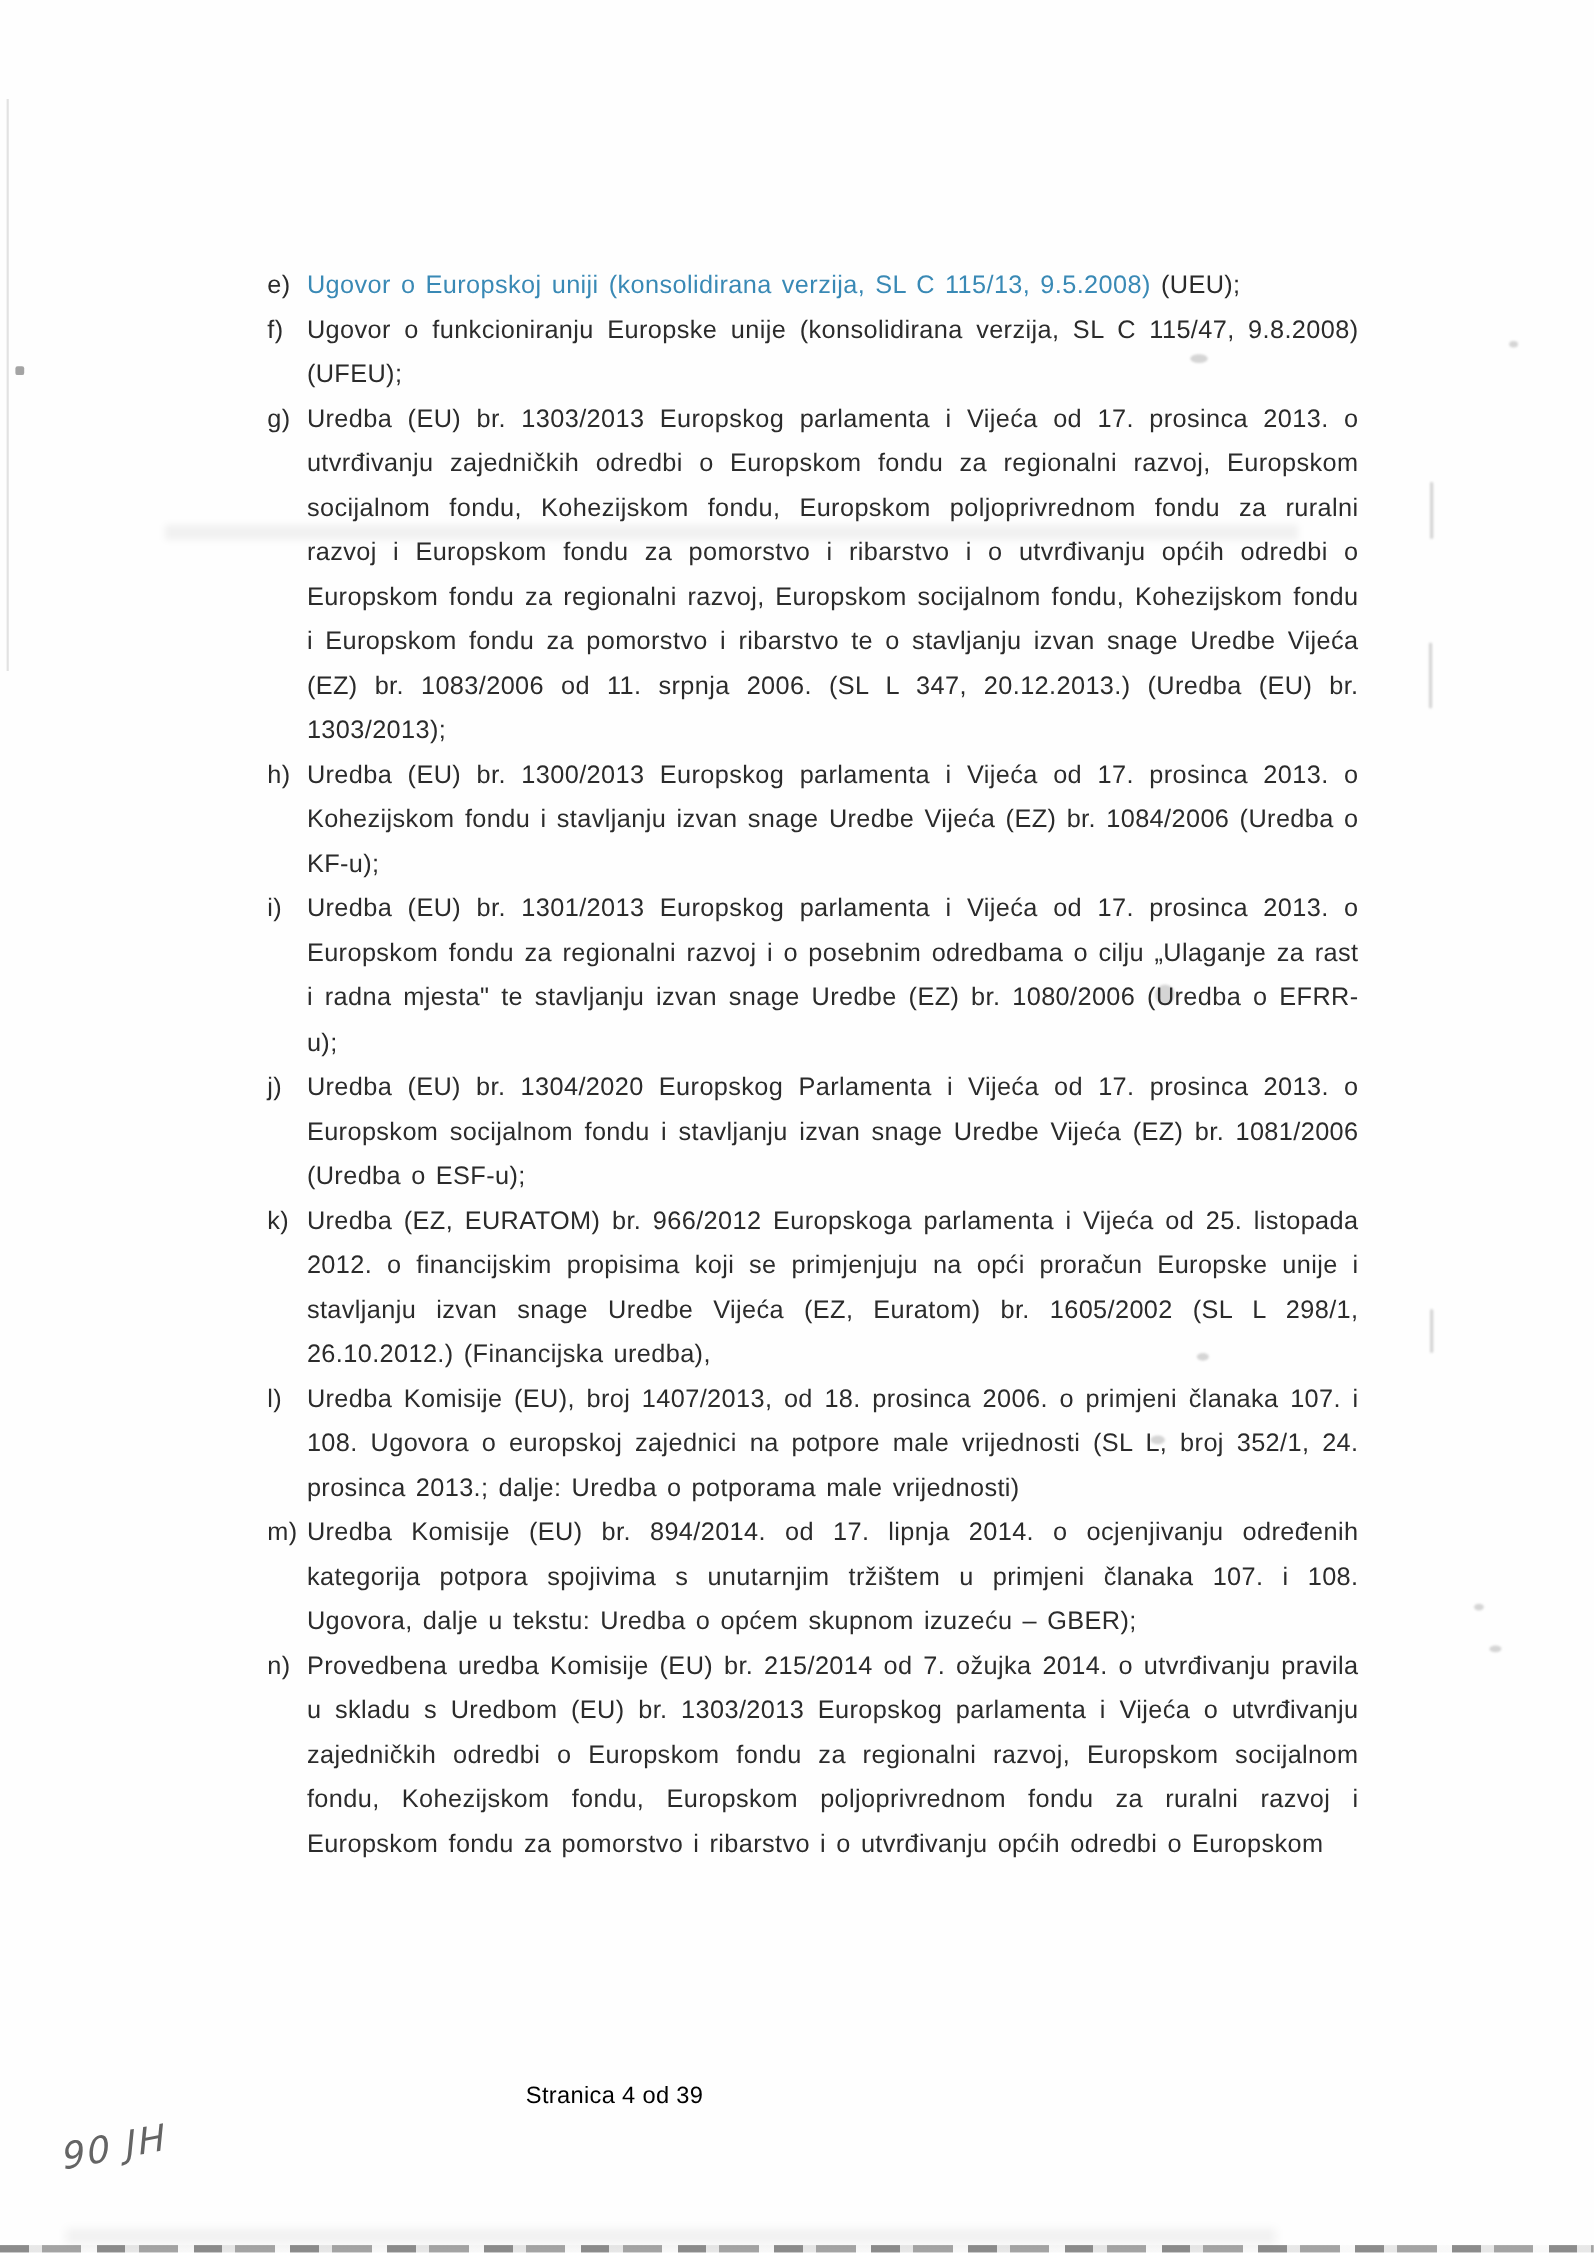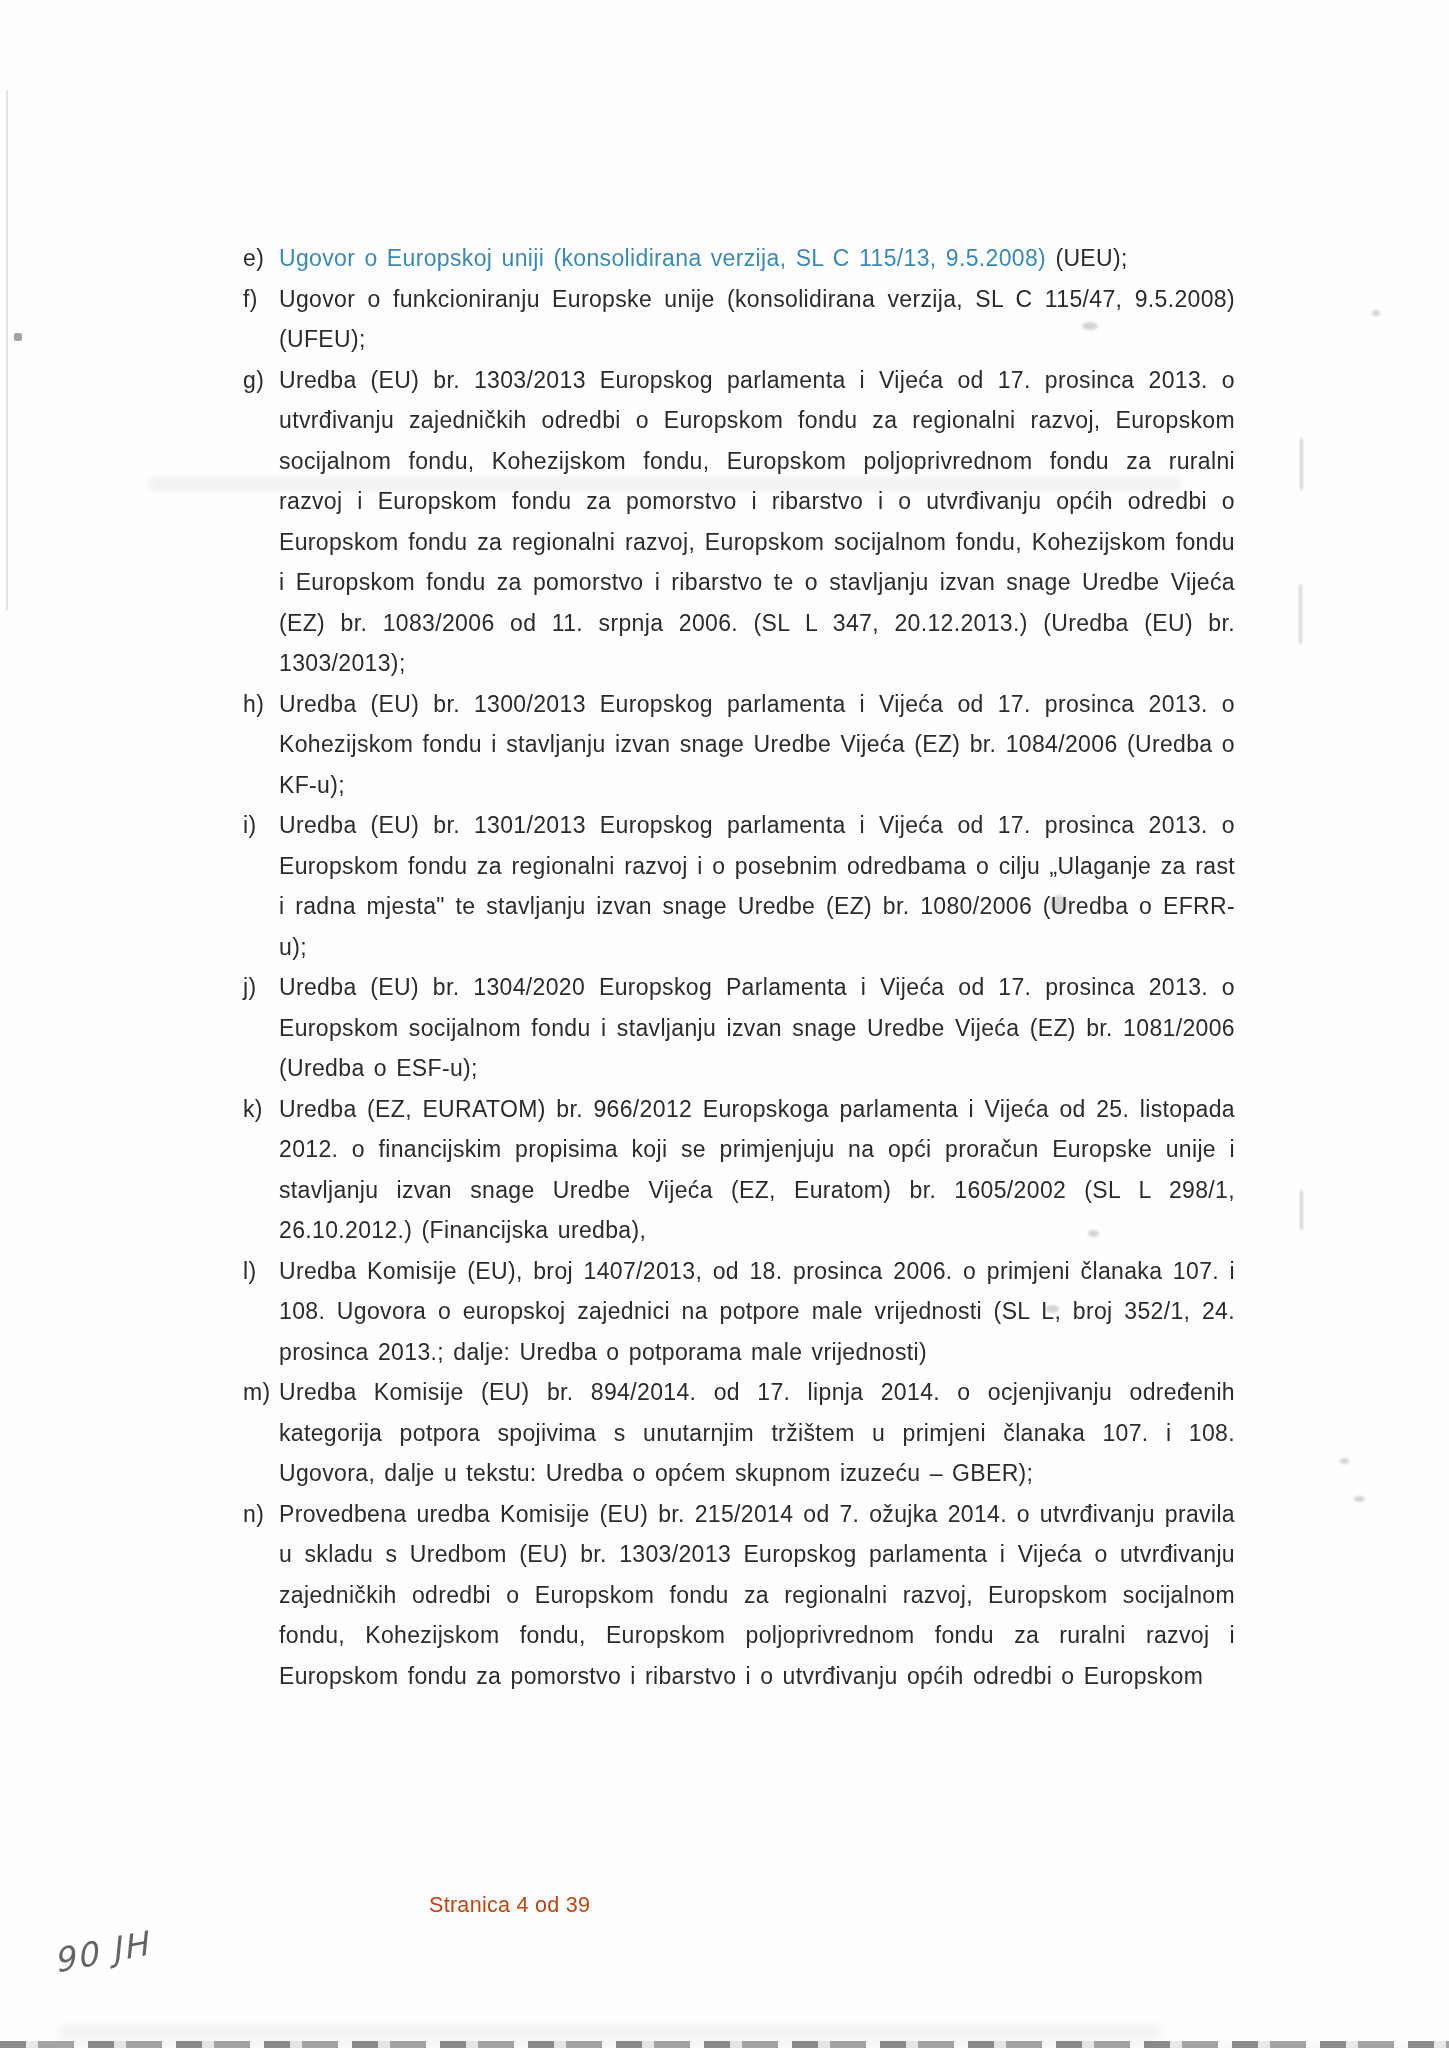--- a/index.html
+++ b/index.html
@@ -37,25 +37,25 @@
     text-align: justify;
   }
   .faded {
     color: #0369a1;
     opacity: 0.78;
     filter: blur(0.4px);
   }
   
   .footer {
     position: absolute;
-    left: 429px;
+    left: 478px;
     top: 1893px;
     font-size: 21.5px;
     letter-spacing: 0.3px;
-    color: #c2410c;
+    color: #000000;
   }
   
   .handwriting {
     position: absolute;
     left: 56px;
     top: 1932px;
     font-family: "DejaVu Sans", sans-serif;
     font-style: italic;
     font-size: 33px;
     color: #4a4a4a;
@@ -123,21 +123,21 @@
   <div class="artifact bottom-smudge"></div>
   <div class="artifact bottom-strip"></div>
 
   <div class="reg-list">
       <div class="item">
         <span class="label">e)</span>
         <span class="text"><span class="faded">Ugovor o Europskoj uniji (konsolidirana verzija, SL C 115/13, 9.5.2008) </span>(UEU);</span>
       </div>
       <div class="item">
         <span class="label">f)</span>
-        <span class="text">Ugovor o funkcioniranju Europske unije (konsolidirana verzija, SL C 115/47, 9.5.2008) (UFEU);</span>
+        <span class="text">Ugovor o funkcioniranju Europske unije (konsolidirana verzija, SL C 115/47, 9.8.2008) (UFEU);</span>
       </div>
       <div class="item">
         <span class="label">g)</span>
         <span class="text">Uredba (EU) br. 1303/2013 Europskog parlamenta i Vijeća od 17. prosinca 2013. o utvrđivanju zajedničkih odredbi o Europskom fondu za regionalni razvoj, Europskom socijalnom fondu, Kohezijskom fondu, Europskom poljoprivrednom fondu za ruralni razvoj i Europskom fondu za pomorstvo i ribarstvo i o utvrđivanju općih odredbi o Europskom fondu za regionalni razvoj, Europskom socijalnom fondu, Kohezijskom fondu i Europskom fondu za pomorstvo i ribarstvo te o stavljanju izvan snage Uredbe Vijeća (EZ) br. 1083/2006 od 11. srpnja 2006. (SL L 347, 20.12.2013.) (Uredba (EU) br. 1303/2013);</span>
       </div>
       <div class="item">
         <span class="label">h)</span>
         <span class="text">Uredba (EU) br. 1300/2013 Europskog parlamenta i Vijeća od 17. prosinca 2013. o Kohezijskom fondu i stavljanju izvan snage Uredbe Vijeća (EZ) br. 1084/2006 (Uredba o KF-u);</span>
       </div>
       <div class="item">

